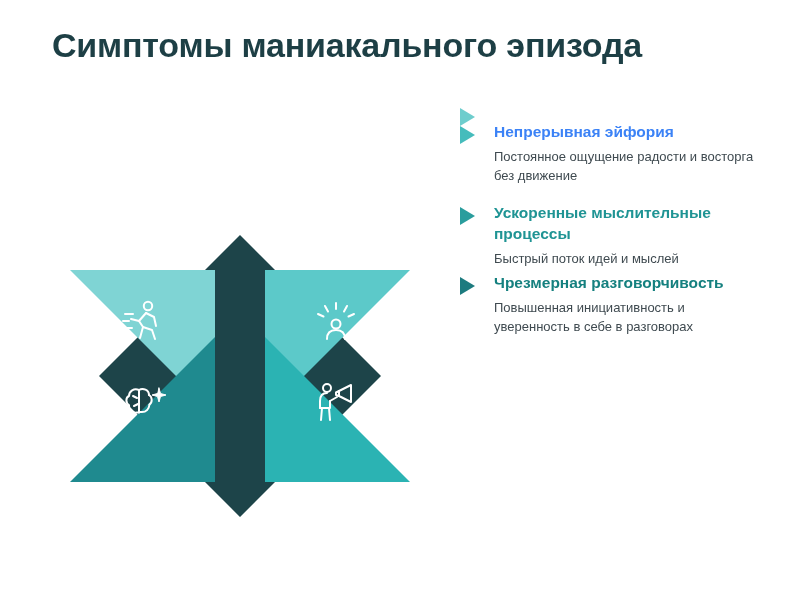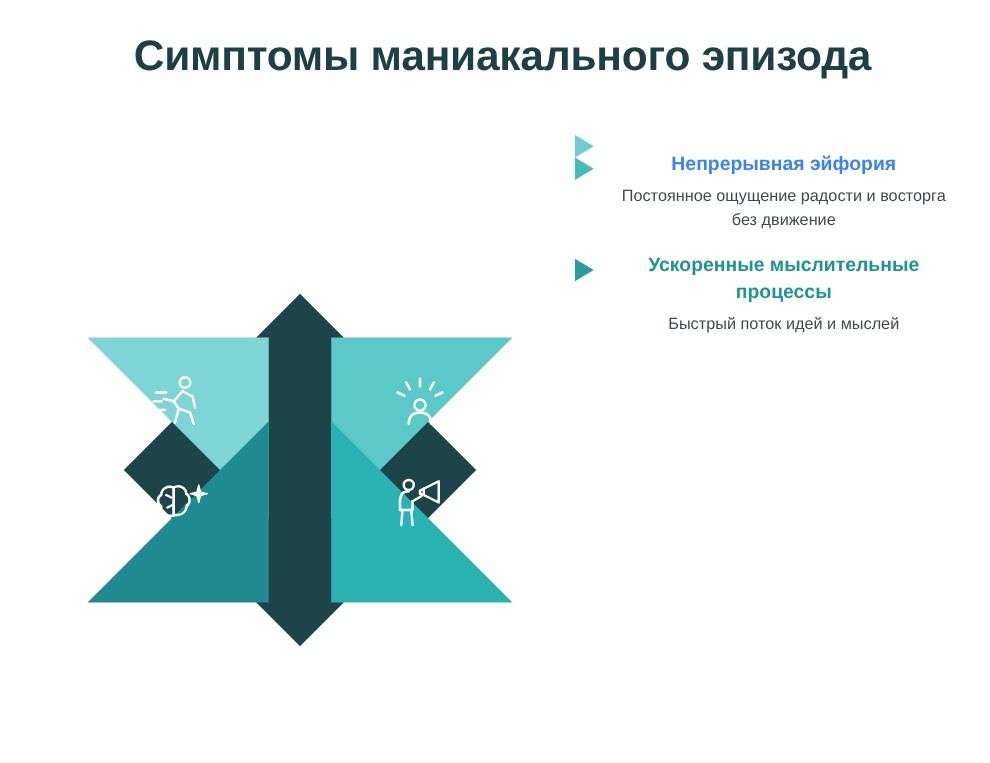--- a/index.html
+++ b/index.html
@@ -12,21 +12,20 @@
     background: #ffffff;
     font-family: "Liberation Sans", sans-serif;
     overflow: hidden;
     position: relative;
   }
   #page {
     position: relative;
     width: 792px;
     height: 462px;
     background: #ffffff;
-    text-align: center;
   }
 
   
   #title {
     position: absolute;
     left: 52px;
     top: 26px;
     width: 700px;
     font-size: 34px;
     font-weight: bold;
@@ -205,16 +204,23 @@
     </div>
 
     <div class="item c3">
       <span class="marker"></span>
       <div class="body">
         <h3>Ускоренные мыслительные процессы</h3>
         <p>Быстрый поток идей и мыслей</p>
       </div>
     </div>
 
+    <div class="item c4">
+      <span class="marker"></span>
+      <div class="body">
+        <h3>Чрезмерная разговорчивость</h3>
+        <p>Повышенная инициативность и уверенность в себе в разговорах</p>
+      </div>
+    </div>
 
   </div>
 
 </div>
 
 </body></html>

